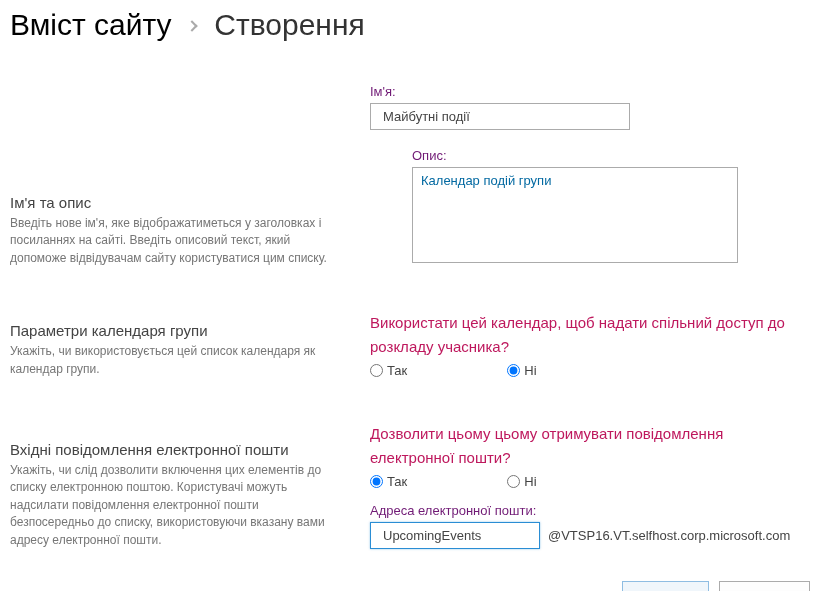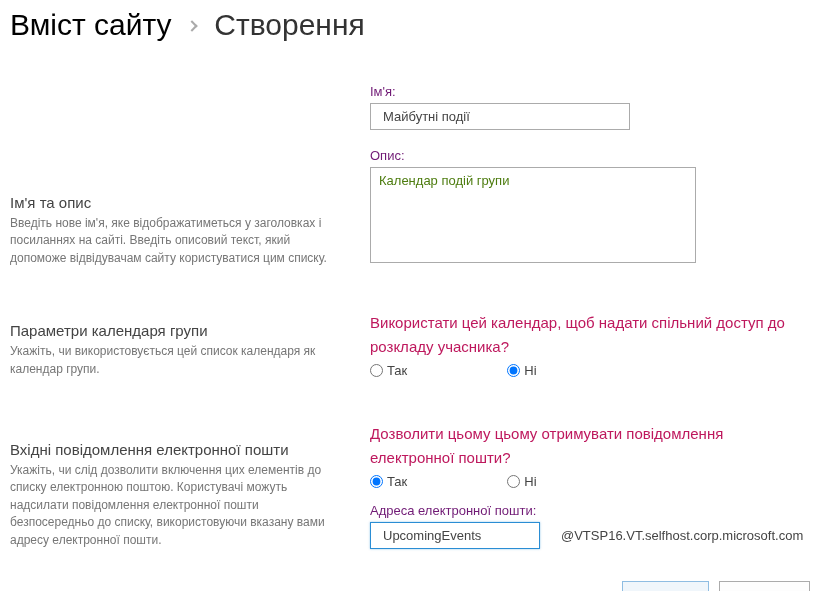--- a/index.html
+++ b/index.html
@@ -41,28 +41,28 @@
       color: #444;
     }
     textarea {
       width: 326px;
       height: 96px;
       padding: 5px 8px;
       font-size: 13px;
       border: 1px solid #ababab;
       font-family: inherit;
       resize: none;
-      color: #4d7c0f;
+      color: #0369a1;
     }
-    .desc-group { margin-top: 18px; }
+    .desc-group { margin-top: 18px; margin-left: 42px; }
     .radio-row { display: flex; gap: 100px; margin-top: 2px; }
     .radio-item { display: flex; align-items: center; font-size: 13px; gap: 4px; }
     .radio-item input { margin: 0; }
     .question { font-size: 15px; color: #be185d; line-height: 1.6; margin-bottom: 4px; }
-    .email-row { display: flex; align-items: center; gap: 21px; margin-top: 4px; }
+    .email-row { display: flex; align-items: center; gap: 8px; margin-top: 4px; }
     .email-row input {
       width: 170px;
       border: 1px solid #2a8dd4;
       box-shadow: 0 0 2px rgba(42,141,212,0.5);
     }
     .email-suffix { font-size: 13px; color: #444; }
     .button-row { display: flex; justify-content: flex-end; gap: 10px; margin-top: 32px; font-family: Liberation Serif, serif; }
     button {
       padding: 6px 16px;
       font-size: 13px;

